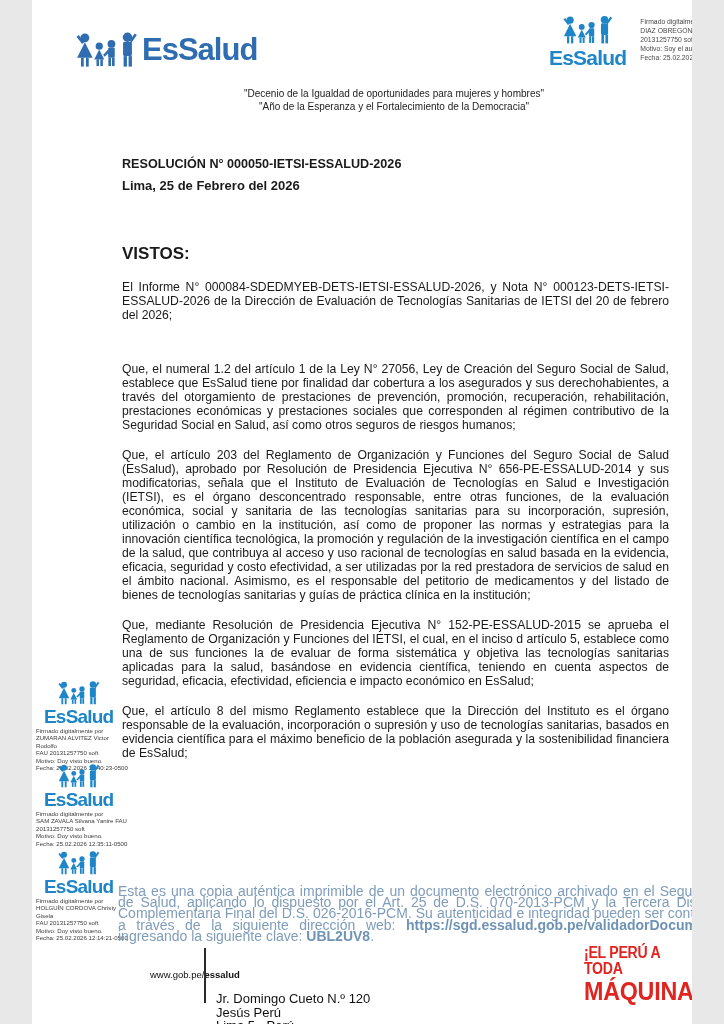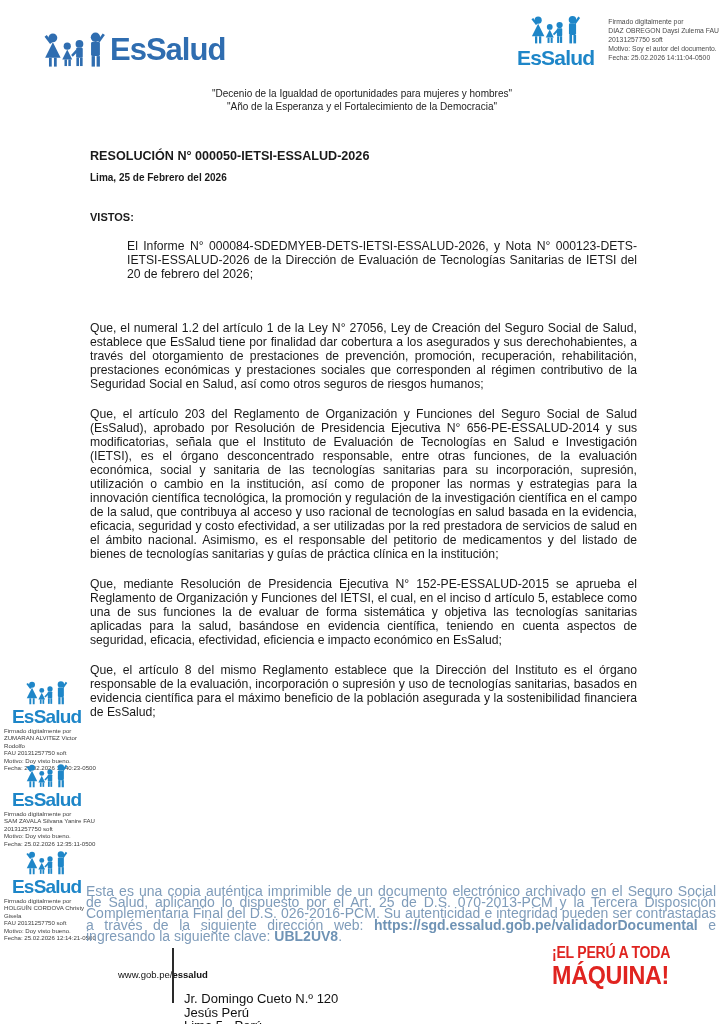--- a/index.html
+++ b/index.html
@@ -1,17 +1,17 @@
 <!DOCTYPE html>
 <html><head>
 <meta charset="utf-8">
 <style>
   html,body{margin:0;padding:0;background:#e8e8e8;}
   .page{
-    position:relative;width:724px;height:1024px;margin:0 auto;background:#ffffff;
+    position:relative;width:660px;height:1024px;margin:0 auto;background:#ffffff;
     font-family:"Liberation Sans","DejaVu Sans",sans-serif;color:#1a1a1a;overflow:hidden;
   }
   
   .logo-main{position:absolute;left:44px;top:28px;display:flex;align-items:center;gap:4px;color:#2f6db0;}
   .fam{display:block;color:inherit;}
   .fam-main{width:62px;height:44px;}
   .wordmark-main{font-size:31px;font-weight:bold;letter-spacing:-1px;color:#2f6db0;}
   .stamp-logo{display:flex;flex-direction:column;align-items:center;color:#1e86c8;line-height:1;}
   .stamp-logo .fam{width:42px;height:26px;}
   .stamp-wordmark{font-size:19px;font-weight:bold;letter-spacing:-0.8px;color:#1e86c8;margin-top:1px;}
@@ -24,25 +24,25 @@
   .stamp-left{position:absolute;width:94px;display:flex;flex-direction:column;align-items:flex-start;}
   .stamp-left .stamp-logo{align-self:flex-start;margin-left:8px;}
   .stamp-left .sig-lines{font-size:6.1px;line-height:7.4px;width:94px;padding-top:1px;color:#3c3c3c;}
   .stamp-1{left:4px;top:680px;}
   .stamp-2{left:4px;top:763px;}
   .stamp-3{left:4px;top:850px;}
   
   .quotes{position:absolute;left:0;top:88px;width:724px;text-align:center;font-size:10px;line-height:12.5px;color:#222;}
   
   .content{position:absolute;left:90px;top:148px;width:547px;}
-  .res-title{font-size:12.6px;font-weight:bold;line-height:16px;}
-  .res-date{font-size:10px;font-weight:bold;line-height:16px;margin-top:6px;margin-bottom:25px;}
-  .heading{font-size:11px;font-weight:bold;margin:0 0 16px 0;}
+  .res-title{font-size:12.6px;font-weight:bold;line-height:16px;margin-top:8px;}
+  .res-date{font-size:13px;font-weight:bold;line-height:16px;margin-top:6px;margin-bottom:50px;}
+  .heading{font-size:17px;font-weight:bold;margin:0 0 16px 0;}
   .para{font-size:12.2px;line-height:14px;text-align:justify;margin:0 0 16px 0;}
-  .gap-lg{margin-bottom:40px;margin-left:37px;}
+  .gap-lg{margin-bottom:40px;}
   
   .disclaimer{position:absolute;left:86px;top:886px;width:630px;font-size:14px;line-height:11.2px;
     color:#7f9cba;text-align:justify;}
   .disclaimer b{color:#6f93b5;}
   
   .footer-web{position:absolute;left:118px;top:969px;font-size:9.5px;color:#111;}
   .footer-web b{font-weight:bold;}
   .footer-divider{position:absolute;left:172px;top:948px;width:2px;height:55px;background:#2a2a2a;}
   .footer-address{position:absolute;left:184px;top:992px;font-size:13px;line-height:13.5px;color:#111;}
   .slogan{position:absolute;left:552px;top:945px;color:#e02420;font-weight:bold;

